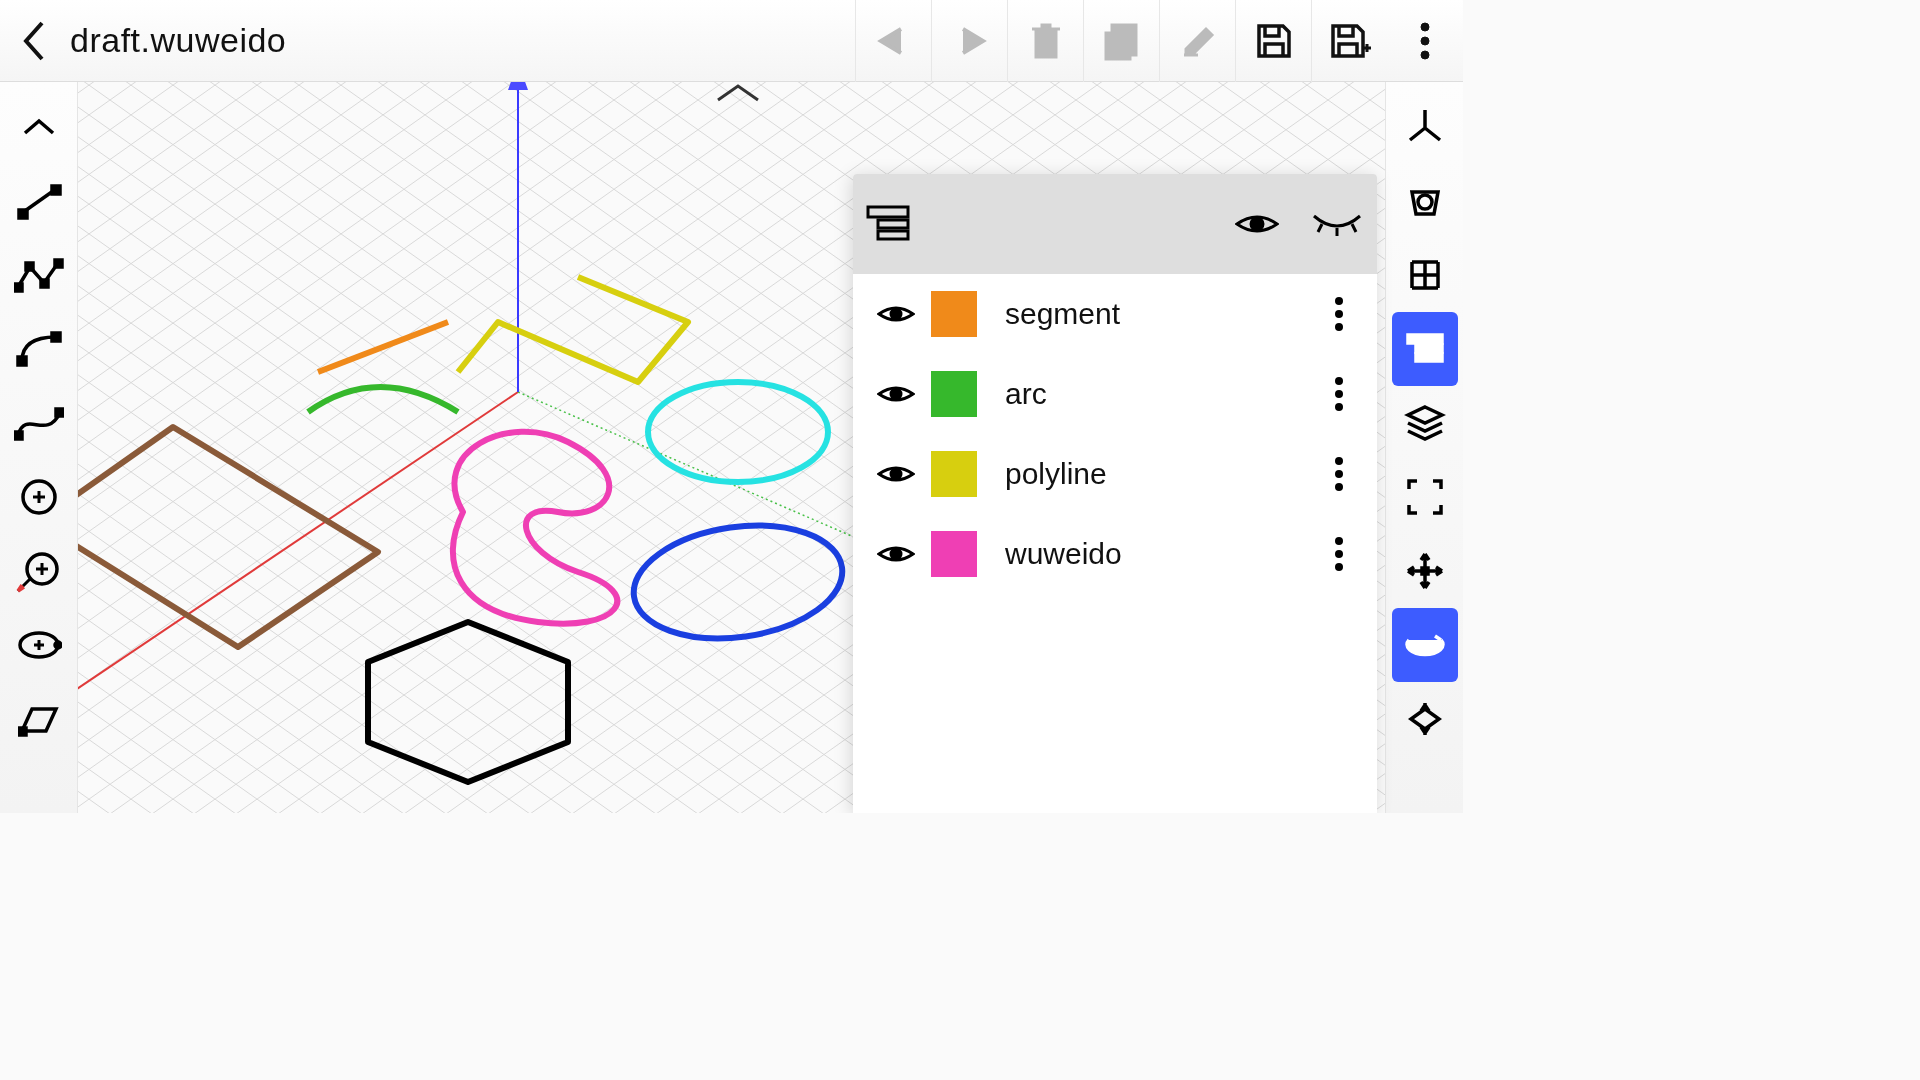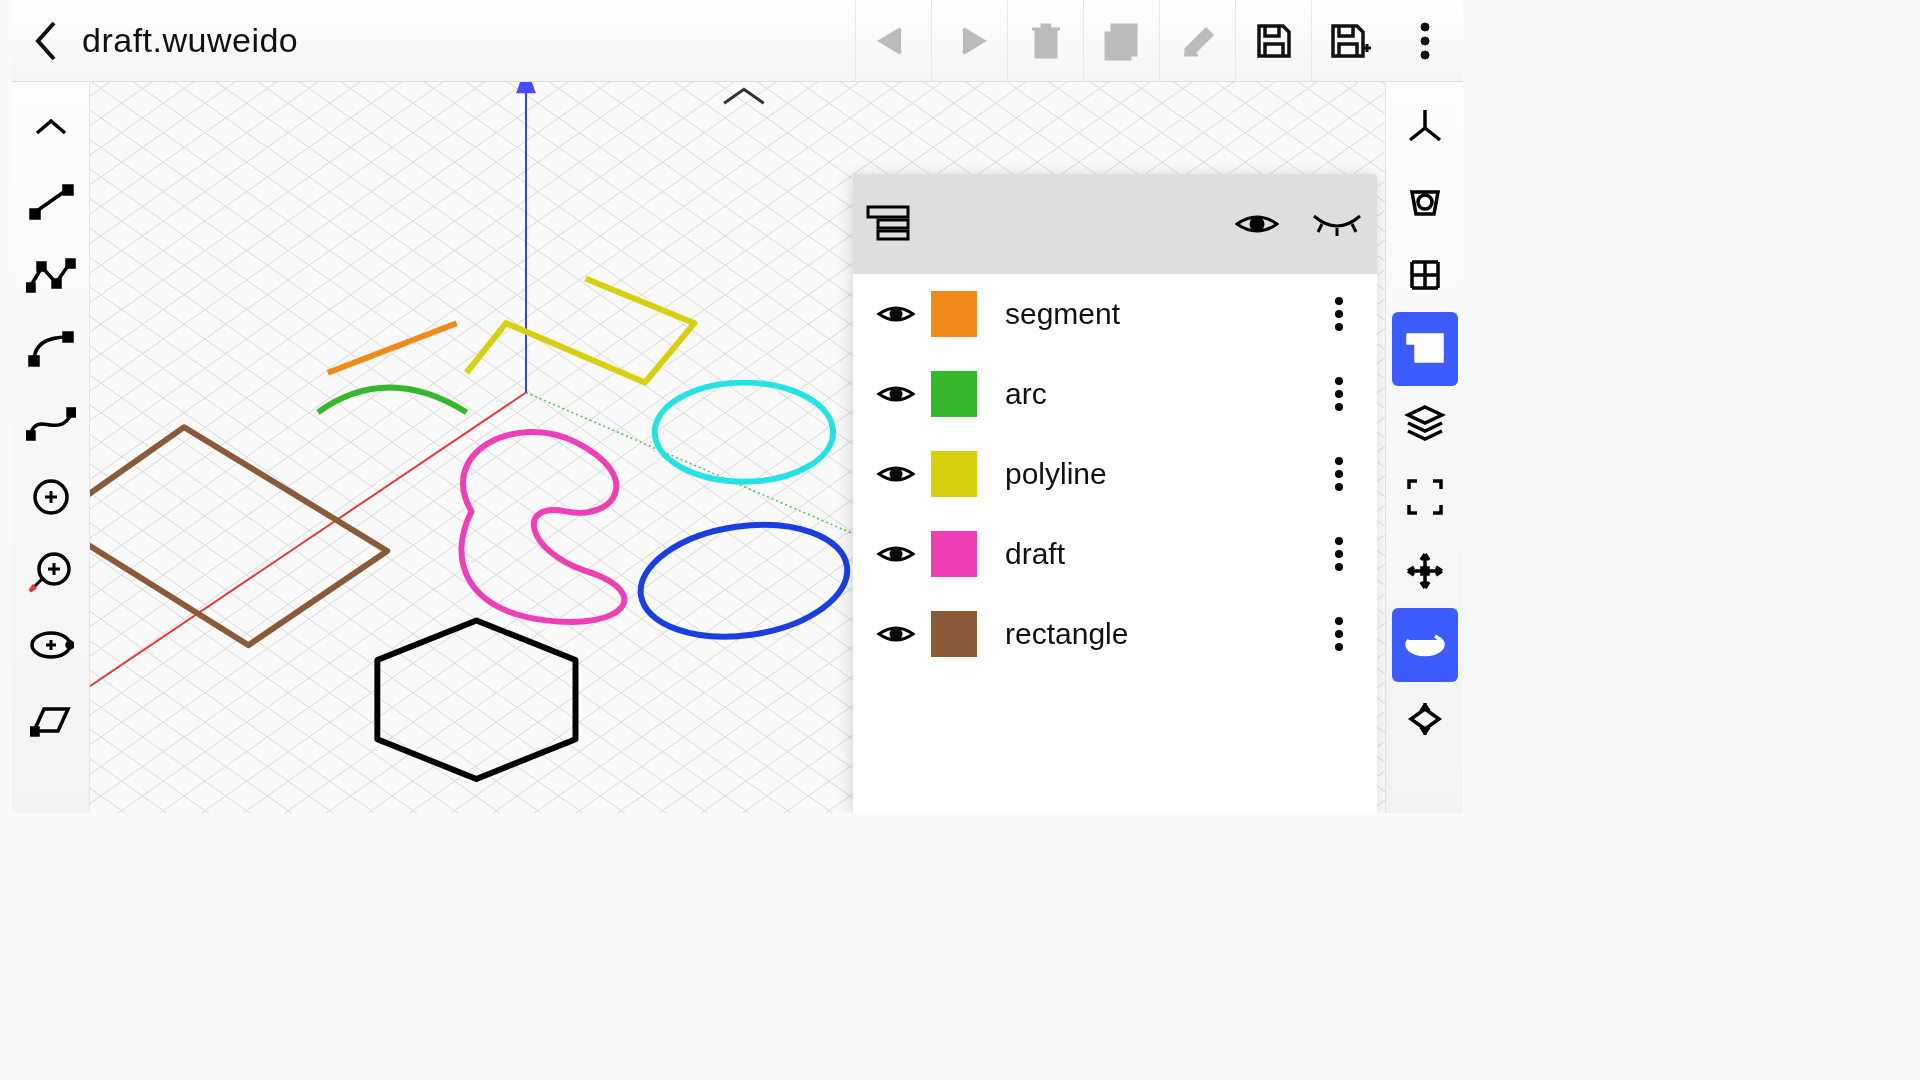--- a/index.html
+++ b/index.html
@@ -1,17 +1,17 @@
 <!DOCTYPE html>
 <html><head>
 <meta charset="utf-8">
 <style>
 * { box-sizing: border-box; margin: 0; padding: 0; }
 html, body { width: 1463px; height: 813px; font-family: -apple-system, Helvetica, Arial, sans-serif; overflow: hidden; background: #fafafa; }
-.app { display: grid; grid-template-rows: 82px 1fr; height: 100%; margin-left: 12px; }
+.app { display: grid; grid-template-rows: 82px 1fr; height: 100%; }
 
 
 .topbar { display: flex; align-items: center; background: linear-gradient(#ffffff, #f5f5f5); border-bottom: 1px solid #ddd; }
 .topbar .back { width: 70px; display:flex; align-items:center; justify-content:center; }
 .file-title { font-size: 34px; letter-spacing: 0.5px; color:#111; font-weight: 400; }
 .top-spacer { flex: 1; }
 .top-actions { display:flex; align-items:center; gap:0; }
 .top-actions .tbtn { width: 76px; height: 82px; display:flex; align-items:center; justify-content:center; border-left:1px solid #e7e7e7; }
 .top-actions .tbtn.disabled svg { stroke:#bbb; fill:#bbb; }
 .top-actions .tbtn svg { stroke:#111; }
@@ -499,43 +499,26 @@
       </div>
           </div>
           <div class="layer-row">
       <div class="eye">
         <svg width="38" height="24" viewBox="0 0 38 24" stroke="#000" fill="none" stroke-width="3">
                 <path d="M2 12 Q19 0 36 12 Q19 24 2 12 Z"></path>
                 <circle cx="19" cy="12" r="5" fill="#000"></circle>
               </svg>
       </div>
       <div class="swatch" style="background:#ef3fb4"></div>
-      <div class="layer-label">draft</div>
+      <div class="layer-label">wuweido</div>
       <div class="dots">
         <svg width="10" height="38" viewBox="0 0 10 38">
                 <circle cx="5" cy="6" r="4" fill="#000"></circle>
                 <circle cx="5" cy="19" r="4" fill="#000"></circle>
                 <circle cx="5" cy="32" r="4" fill="#000"></circle>
               </svg>
       </div>
           </div>
-          <div class="layer-row">
-      <div class="eye">
-        <svg width="38" height="24" viewBox="0 0 38 24" stroke="#000" fill="none" stroke-width="3">
-                <path d="M2 12 Q19 0 36 12 Q19 24 2 12 Z"></path>
-                <circle cx="19" cy="12" r="5" fill="#000"></circle>
-              </svg>
-      </div>
-      <div class="swatch" style="background:#8a5a39"></div>
-      <div class="layer-label">rectangle</div>
-      <div class="dots">
-        <svg width="10" height="38" viewBox="0 0 10 38">
-                <circle cx="5" cy="6" r="4" fill="#000"></circle>
-                <circle cx="5" cy="19" r="4" fill="#000"></circle>
-                <circle cx="5" cy="32" r="4" fill="#000"></circle>
-              </svg>
-      </div>
-          </div>
         </div>
     </div>
 
   </div>
 </div>
 
 </body></html>

